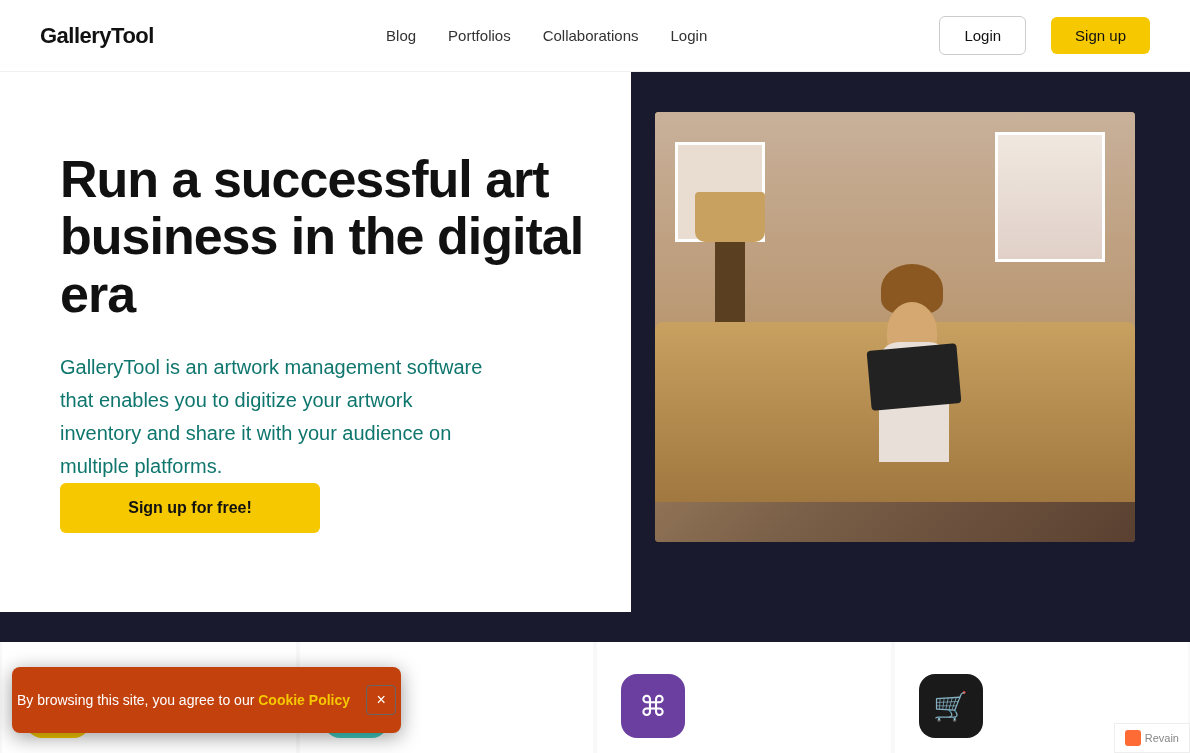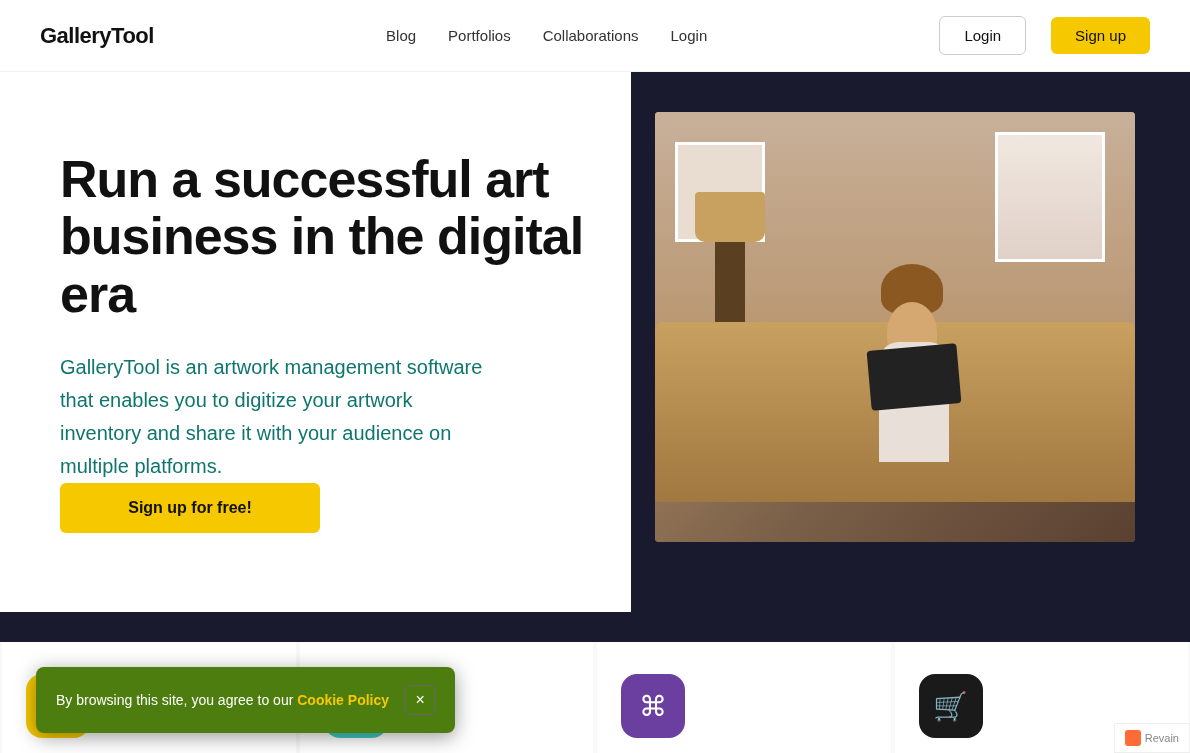--- a/index.html
+++ b/index.html
@@ -249,24 +249,24 @@
     }
     .card-icon-yellow { background: #F5C800; }
     .card-icon-teal { background: #40C9C0; }
     .card-icon-purple { background: #6B3FA0; }
     .card-icon-dark { background: #1a1a1a; }
 
     
     .cookie-banner {
       position: fixed;
       bottom: 20px;
-      left: 36px;
-      background: #4d7c0f;
+      left: 12px;
+      background: #c2410c;
       color: #fff;
-      padding: 18px 20px;
+      padding: 18px 5px;
       border-radius: 8px;
       max-width: 480px;
       font-size: 14px;
       display: flex;
       align-items: center;
       gap: 16px;
       z-index: 100;
       box-shadow: 0 4px 20px rgba(0,0,0,0.4);
     }
     .cookie-text { flex: 1; line-height: 1.5; }

